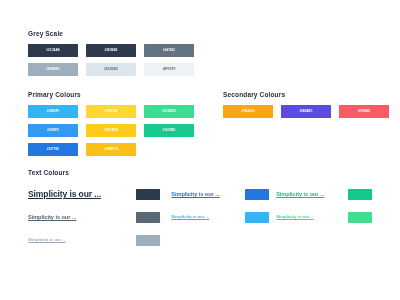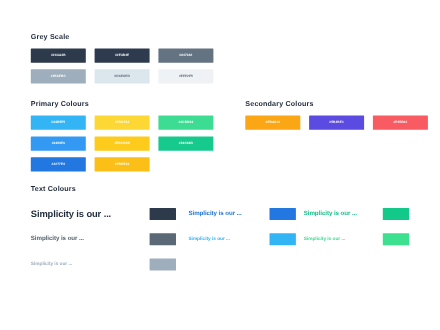--- a/index.html
+++ b/index.html
@@ -74,20 +74,21 @@
 
   .text-row {
     display: flex;
     align-items: center;
     height: 23px;
   }
 
   .sample {
     white-space: nowrap;
     line-height: 1;
+    text-decoration: underline;
   }
 
   .sample.lg { font-size: 8.5px; font-weight: bold; letter-spacing: -0.1px; }
   .sample.md { font-size: 5.6px; font-weight: bold; letter-spacing: -0.05px; }
   .sample.sm { font-size: 4.4px; font-weight: bold; letter-spacing: -0.05px; }
 
   .chip {
     width: 24px;
     height: 11px;
     border-radius: 0.5px;

